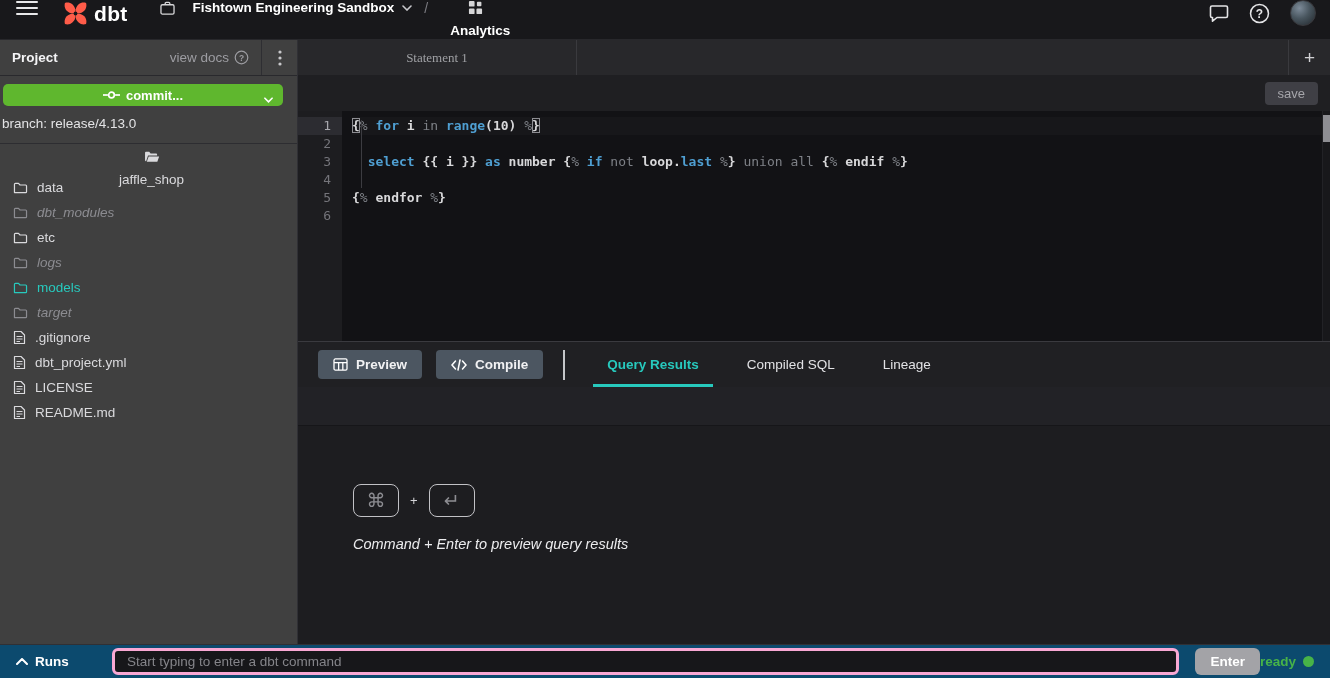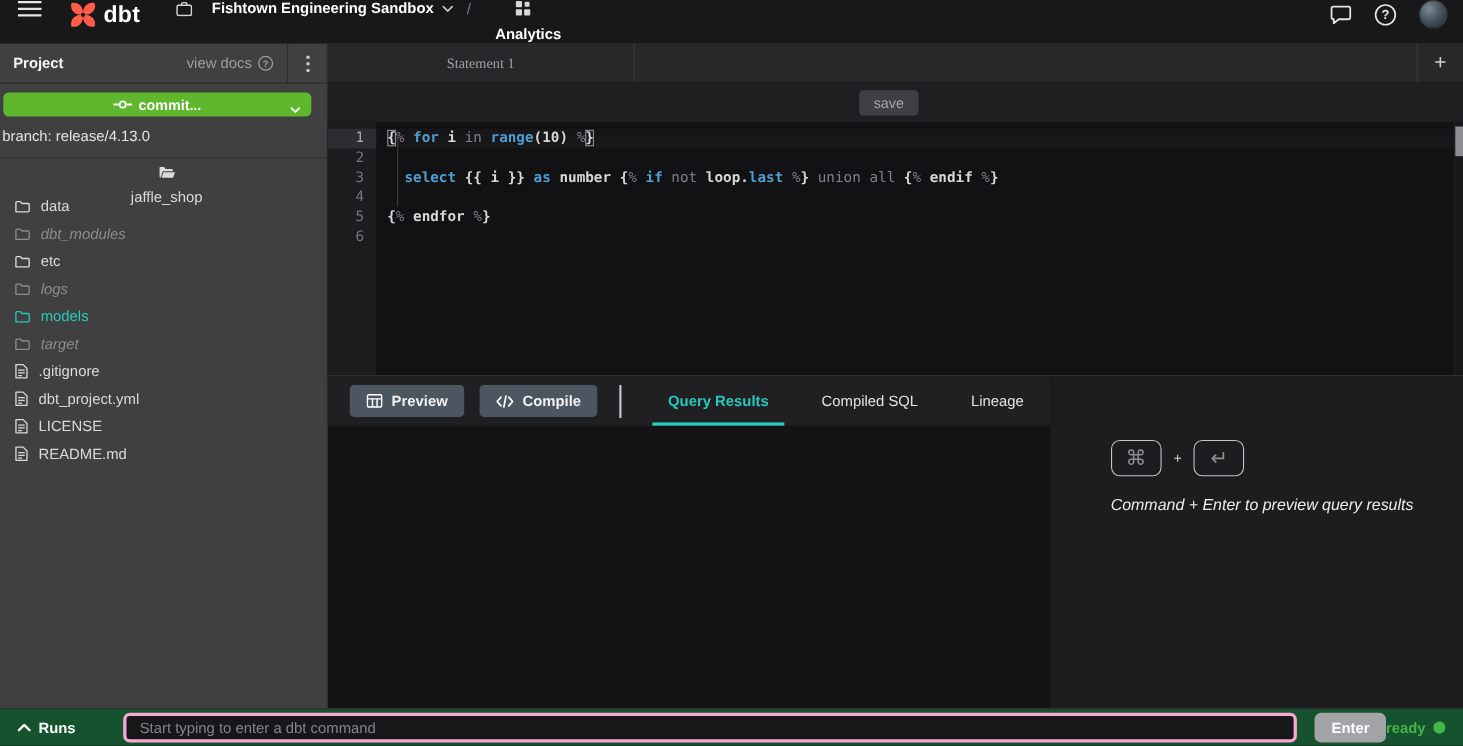--- a/index.html
+++ b/index.html
@@ -45,21 +45,21 @@
   .tree-item.selected { color:var(--accent-teal); }
   .tree-icon { display:flex; align-items:center; color:inherit; }
 
   
   .editor-col { flex:1 1 auto; display:flex; flex-direction:column; min-width:0; }
   .tabbar { height:35px; background:#28282b; display:flex; flex:0 0 auto; }
   .etab { width:279px; display:flex; align-items:center; justify-content:center;
           border-right:1px solid #3a3a3e; color:#9fa0a4; font-size:13px; cursor:pointer;font-family:Liberation Serif, serif; }
   .tab-plus { margin-left:auto; width:42px; display:flex; align-items:center; justify-content:center;
               border-left:1px solid #3a3a3e; color:#d0d0d3; font-size:19px; font-weight:300; cursor:pointer; }
-  .editor-toolbar { height:36px; background:#1f1f22; display:flex; align-items:center; justify-content:center;
+  .editor-toolbar { height:36px; background:#1f1f22; display:flex; align-items:center; justify-content:flex-end;
                     padding-right:12px; flex:0 0 auto; }
   .save-btn { background:#3f3f45; color:#a6a6ab; font-size:13px; border:none; border-radius:4px;
               padding:4px 13px; cursor:pointer; font-family:inherit; }
 
   .code-area { height:230px; background:#121215; display:flex; position:relative; flex:0 0 auto;
                font-family:"DejaVu Sans Mono", monospace; font-size:13px; line-height:18px; }
   .gutter { width:44px; background:#1d1d20; padding-top:6px; flex:0 0 auto; }
   .gutter .gl { height:18px; text-align:right; padding-right:11px; color:#74747a; }
   .gutter .gl.active { background:#2c2c31; color:#a8a8ad; }
   .code-lines { padding:6px 0 0 10px; white-space:pre; flex:1 1 auto; }
@@ -67,42 +67,42 @@
   .code-line.active { background:rgba(255,255,255,.025); }
   .tk-w { color:#d8d8da; font-weight:700; }
   .tk-b { color:var(--kw-blue); font-weight:700; }
   .tk-g { color:#7e8187; }
   .tk.match { outline:1px solid #8d8d92; outline-offset:-1px; }
   .indent-guide { position:absolute; left:63px; top:9px; width:1px; height:68px; background:#3c3c41; }
   .vscroll-track { position:absolute; right:0; top:0; width:8px; height:100%; background:#18181b; border-left:1px solid #222226; }
   .vscroll-thumb { position:absolute; right:0; top:4px; width:7px; height:27px; background:#8e8e93; cursor:pointer; }
 
   
-  .bottom-pane { flex:1 1 auto; display:flex; flex-direction:row; border-top:1px solid #3a3a3f; min-height:0; }
+  .bottom-pane { flex:1 1 auto; display:flex; flex-direction:column; border-top:1px solid #3a3a3f; min-height:0; }
   .results-toolbar { height:45px; background:#202023; display:flex; align-items:center; padding-left:20px; flex:0 0 auto; }
   .action-btn { display:flex; align-items:center; gap:8px; background:#4c5661; color:#f1f1f3; font-weight:700;
                 font-size:13.5px; border:none; border-radius:4px; padding:7px 15px; margin-right:14px;
                 cursor:pointer; font-family:inherit; }
   .rt-divider { width:2px; height:30px; background:#c4c6c9; margin:0 18px 0 6px; }
   .rtabs { display:flex; height:100%; }
   .rtab { height:100%; display:flex; align-items:center; padding:0 24px; font-size:13.5px; color:#e2e2e5;
           position:relative; cursor:pointer; }
   .rtab.active { color:var(--accent-teal); font-weight:700; }
   .rtab.active::after { content:""; position:absolute; left:10px; right:10px; bottom:0; height:3px;
                         background:var(--accent-teal); }
   .results-subrow { height:39px; background:#222226; border-bottom:1px solid #161619; flex:0 0 auto; }
   .results-body { flex:1 1 auto; background:#1d1d20; padding:58px 0 0 55px; }
   .kbd-row { display:flex; align-items:center; }
   .keycap { width:46px; height:33px; border:1.5px solid #c2c2c6; border-radius:8px; display:flex;
             align-items:center; justify-content:center; color:#8d8d92; font-size:19px; }
   .kbd-plus { margin:0 11px; color:#d6d6d9; font-size:13px; }
   .hint-text { margin-top:19px; font-style:italic; font-size:14.5px; color:#ececee; }
 
   
-  .statusbar { height:34px; flex:0 0 auto; background:#14532d; border-top:1px solid #303034;
+  .statusbar { height:34px; flex:0 0 auto; background:#0c4a6e; border-top:1px solid #303034;
                display:flex; align-items:center; padding:0 16px; }
   .runs-toggle { display:flex; align-items:center; gap:7px; cursor:pointer; width:96px; flex:0 0 auto; }
   .runs-label { font-size:13.5px; font-weight:700; color:#fff; }
   .cmd-input { flex:1 1 auto; height:27px; background:#17171a; border:3px solid #f9a8d4; border-radius:6px;
                color:#d8d8da; font-size:13.5px; padding:0 12px; outline:none; font-family:inherit; margin-right:16px; }
   .cmd-input::placeholder { color:#85858a; }
   .enter-btn { background:#a3a3a7; color:#ffffff; font-weight:700; font-size:13.5px; border:none;
                border-radius:6px; padding:6px 15px; cursor:pointer; font-family:inherit; }
   .ready-group { margin-left:auto; display:flex; align-items:center; gap:7px; }
   .ready-label { color:var(--ready-green); font-size:13.5px; font-weight:700; }

